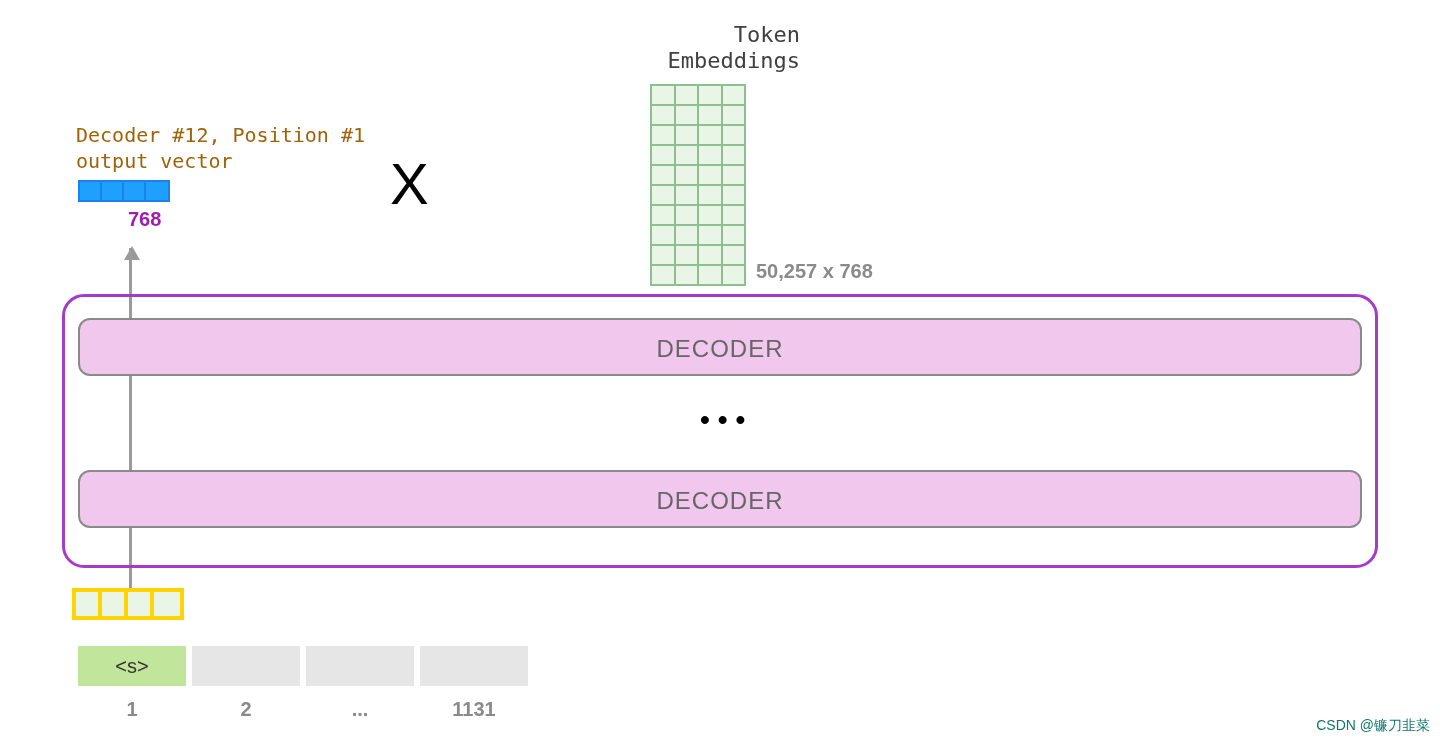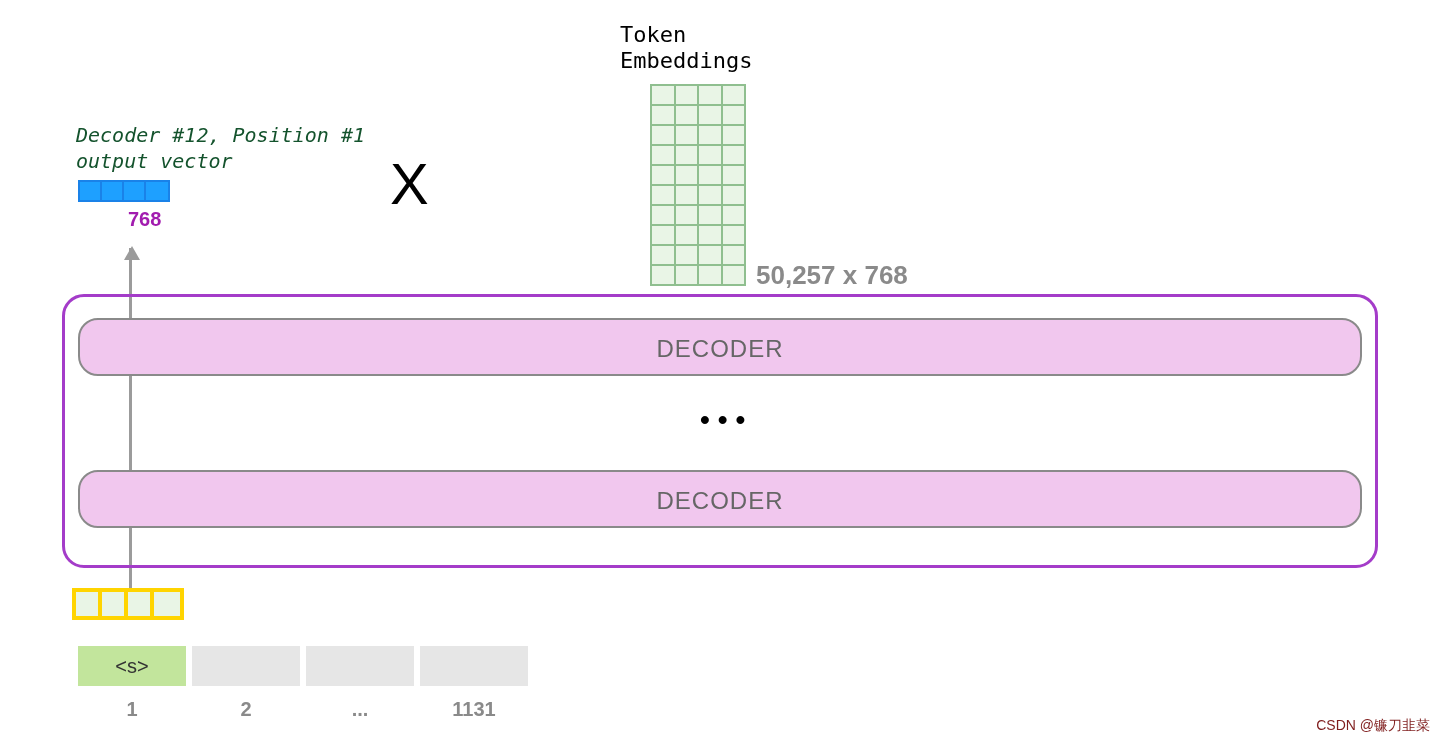--- a/index.html
+++ b/index.html
@@ -12,22 +12,22 @@
     background: #fff;
     overflow: hidden;
   }
   .mono { font-family: "Menlo", "Consolas", monospace; }
 
   
   .emb-title {
     position: absolute;
     left: 620px; top: 22px;
     width: 180px;
-    text-align: left;
-    color: #000000;
+    text-align: right;
+    color: #404040;
     font-size: 22px;
     line-height: 1.2;
   }
 
   
   .emb-matrix {
     position: absolute;
     left: 650px; top: 84px;
     width: 96px;
     border: 1px solid #8fbf8f;
@@ -37,31 +37,30 @@
   .emb-cell {
     height: 20px;
     background: #e9f5e6;
     border: 1px solid #8fbf8f;
   }
   .emb-dims {
     position: absolute;
     left: 756px; top: 260px;
     color: #8a8a8a;
     font-weight: 600;
-    font-size: 26px;
+    font-size: 20px;
   }
 
   
   .outvec-label {
     position: absolute;
     left: 76px; top: 122px;
-    color: #14532d;
+    color: #a16207;
     font-size: 20px;
     line-height: 1.3;
-    font-style: italic;
   }
   .outvec {
     position: absolute;
     left: 78px; top: 180px;
     display: flex;
     border: 2px solid #1a82e8;
   }
   .outvec-cell {
     width: 22px; height: 18px;
     background: #1ea0ff;
@@ -92,21 +91,21 @@
     width: 1316px; height: 274px;
     border: 3px solid #a43cc9;
     border-radius: 22px;
   }
   .decoder-block {
     position: absolute;
     left: 78px;
     width: 1284px; height: 58px;
     background: #f1c7ee;
     border: 2px solid #8a8a8a;
-    border-radius: 20px;
+    border-radius: 12px;
     text-align: center;
     line-height: 58px;
     color: #666;
     font-size: 24px;
     font-weight: 500;
     letter-spacing: 1px;
   }
   .decoder-top { top: 318px; }
   .decoder-bottom { top: 470px; }
   .stack-dots {
@@ -177,21 +176,21 @@
     text-align: center;
     color: #8a8a8a;
     font-weight: 600;
     font-size: 20px;
   }
 
   
   .watermark {
     position: absolute;
     right: 10px; bottom: 8px;
-    color: #7f1d1d;
+    color: #0f766e;
     font-size: 14px;
     margin-top: 29px;
   }
 </style>
 </head>
 <body>
 
 <div class="emb-title mono">
   <span>Token</span><br>
   <span>Embeddings</span>

